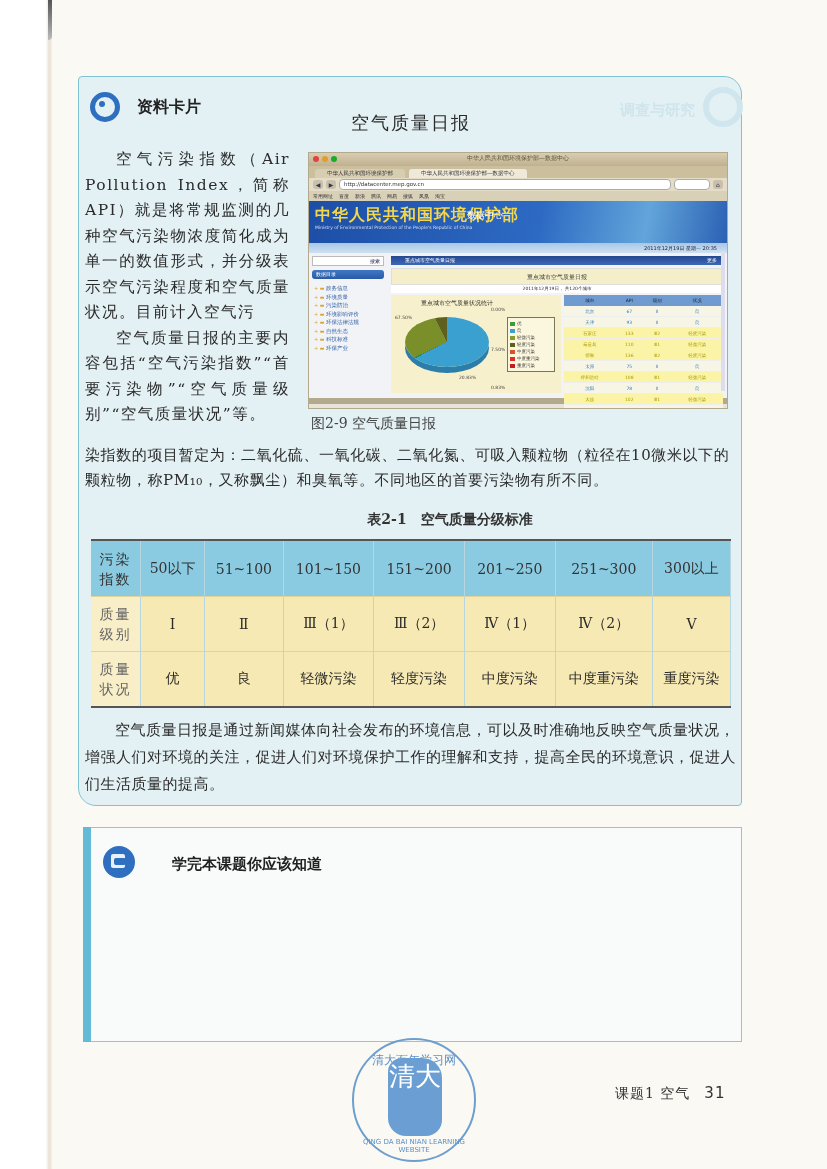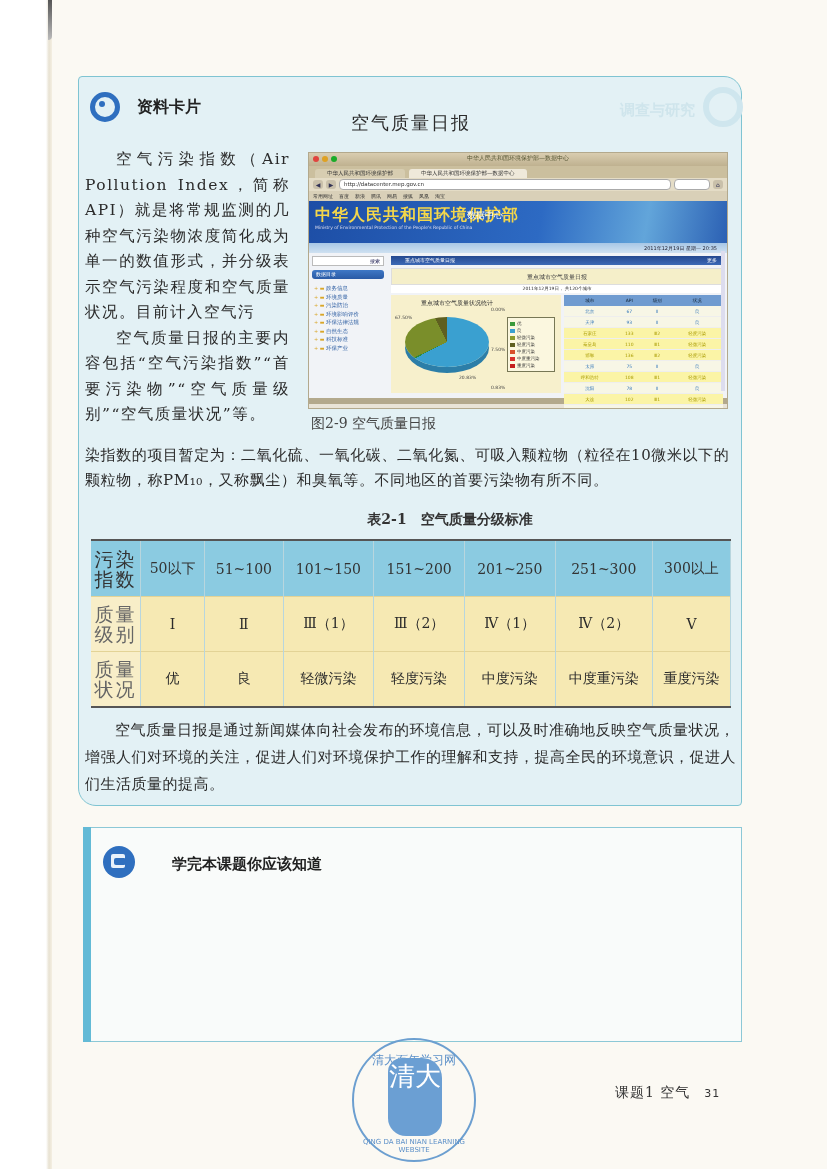--- a/index.html
+++ b/index.html
@@ -70,21 +70,21 @@
     position: absolute; left: 12px; top: 462px; width: 640px; height: 166px;
     border-collapse: collapse; font-size: 14px; text-align: center;
   }
   table.grade td {
     border-right: 1px solid #b8d6de;
     padding: 0;
   }
   table.grade tr.hdr td { background: #8bcbe1; height: 55px; color: #333; border-top: 2px solid #555; }
   table.grade tr.row td { background: #f6e9b3; height: 54px; border-top: 1px solid #e3d396; }
   table.grade tr.last td { border-bottom: 2px solid #555; }
-  table.grade td.rh { width: 49px; font-size: 19px; line-height: 20px; color: #666; letter-spacing: 2px; }
+  table.grade td.rh { width: 49px; font-size: 14px; line-height: 20px; color: #666; letter-spacing: 2px; }
   table.grade tr.row td.rh { background: #f8eec8; }
   .para-bottom {
     position: absolute; left: 6px; top: 640px; width: 652px;
     font-size: 15px; line-height: 27px; letter-spacing: 0.5px;
   }
   .para-bottom p { margin: 0; text-indent: 2em; }
 
   
   .shot {
     position: absolute; left: 229px; top: 75px; width: 418px; height: 255px;
@@ -167,21 +167,21 @@
     position: absolute; left: 352px; top: 1038px; width: 124px; height: 124px;
     border: 2px solid #6c9fd0; border-radius: 50%; box-sizing: border-box;
   }
   .stamp-inner {
     position: absolute; left: 34px; top: 18px; width: 54px; height: 78px; background: #6b9fd3; border-radius: 14px 20px 16px 18px;
     color: #fff; font-size: 26px; text-align: center; line-height: 36px; font-family: "DejaVu Serif", serif;
   }
   .stamp-top { position: absolute; left: 0; width: 120px; top: 12px; text-align: center; font-size: 12px; color: #5c90c8; font-family: Liberation Serif, serif; }
   .stamp-bottom { position: absolute; left: 0; width: 120px; bottom: 6px; text-align: center; font-size: 7px; color: #5c90c8; font-family: "DejaVu Sans", sans-serif; }
   .footer { position: absolute; left: 615px; top: 1084px; font-size: 14px; color: #333; letter-spacing: 1px; }
-  .footer .pg { font-family: "DejaVu Sans", sans-serif; margin-left: 14px; font-size: 11px; }
+  .footer .pg { font-family: "DejaVu Sans", sans-serif; margin-left: 14px; font-size: 15px; }
 </style>
 </head>
 <body>
 
 <div class="spine"></div>
 <div class="spine-shadow"></div>
 
 <div class="card">
   <div class="card-icon"></div>
   <div class="card-label">资料卡片</div>

